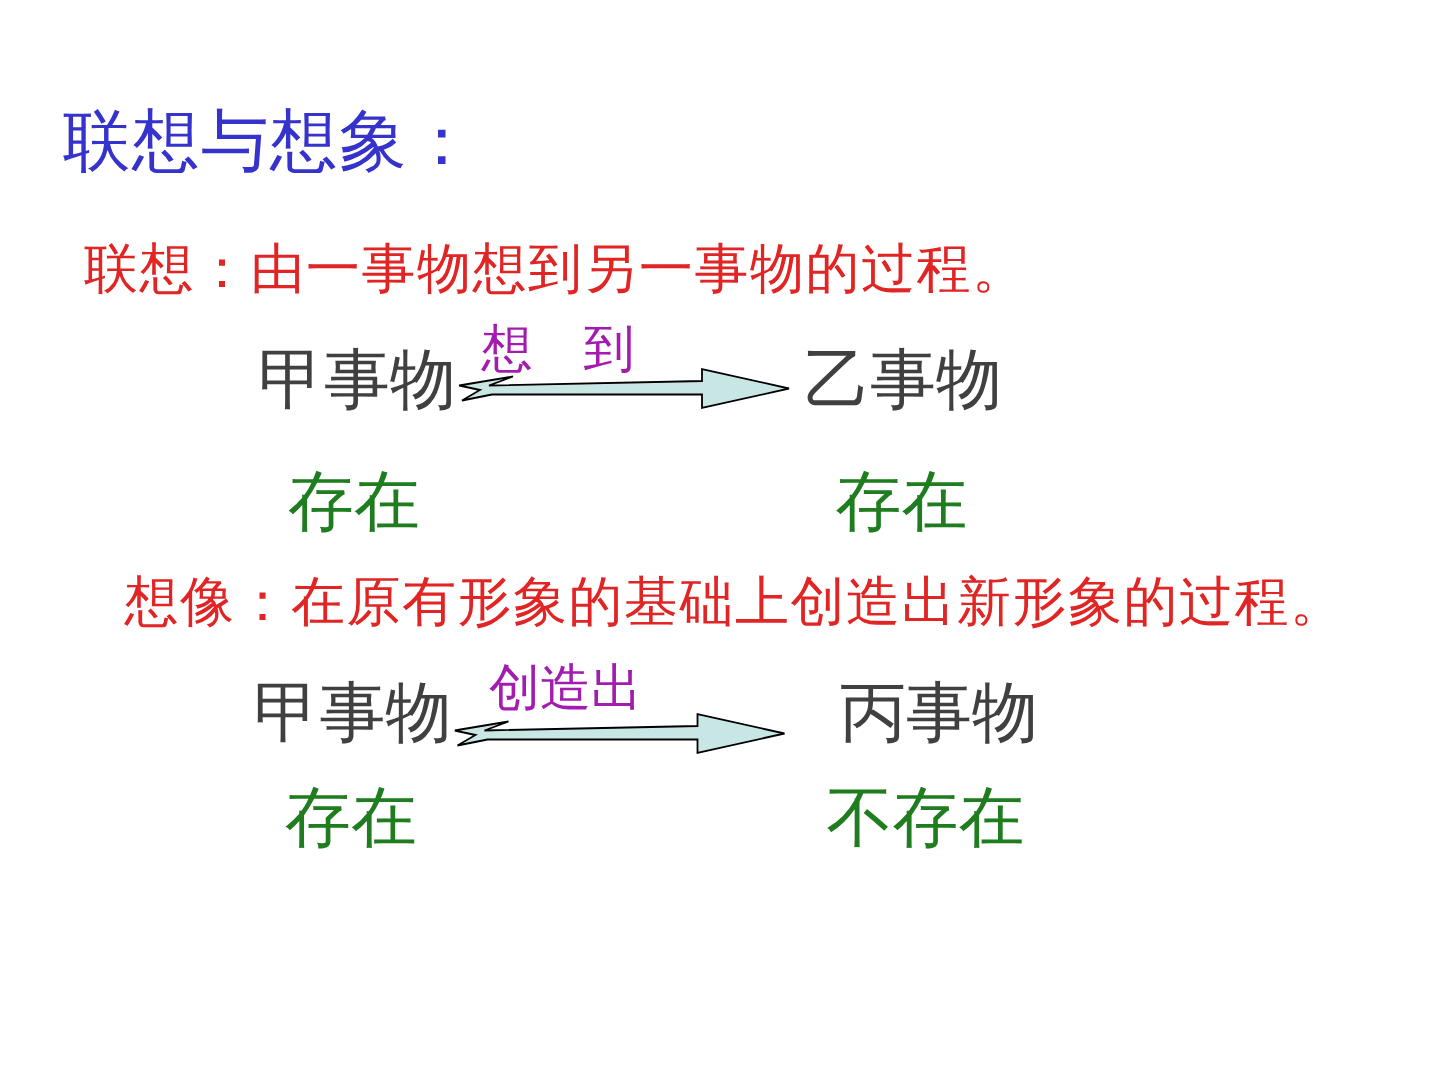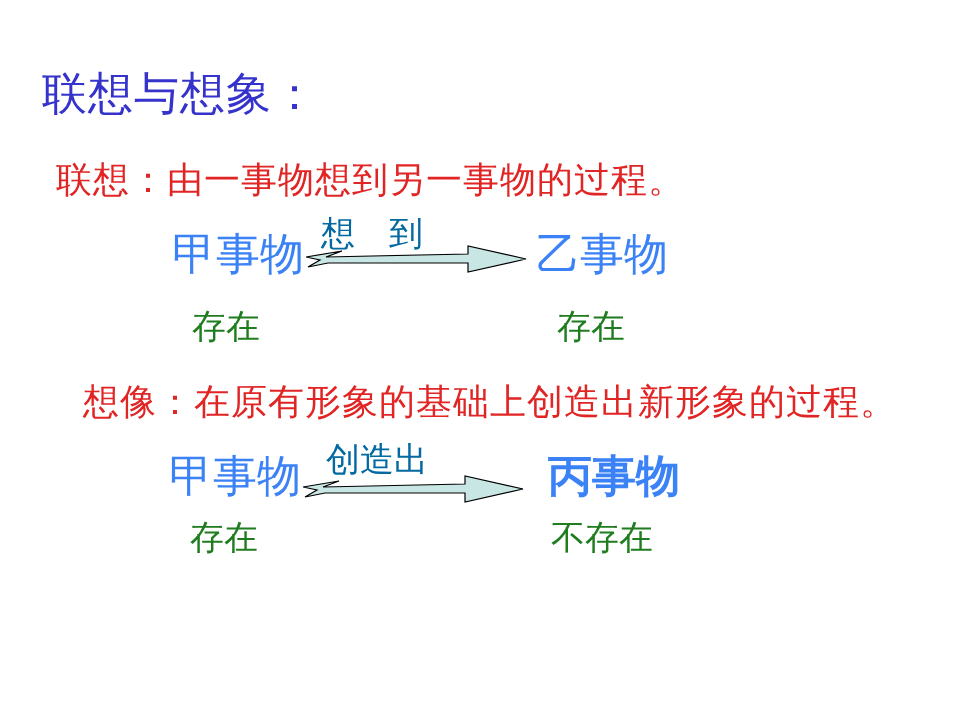--- a/index.html
+++ b/index.html
@@ -17,36 +17,35 @@
     color:#3533cb;
   }
   .definition{
     font-size:36px;letter-spacing:1px;
     color:#e12424;
   }
   .def-association{left:56px;top:159px;}
   .def-imagination{left:50px;top:381px;margin-left:33px;}
   .entity{
     font-size:44px;
-    color:#3b82f6;
+    color:#404040;
   }
   .entity-a1{left:172px;top:229px;}
   .entity-b1{left:536px;top:229px;text-align:center;}
   .entity-a2{left:169px;top:451px;}
-  .entity-b2{left:548px;top:451px;font-weight:bold;}
+  .entity-b2{left:560px;top:451px;}
   .arrow-label{
     font-size:34px;
-    color:#0369a1;
+    color:#a21caf;
   }
   .arrow-label-1{left:321px;top:214px;}
   .arrow-label-2{left:326px;top:440px;}
   .status{
-    font-size:34px;
+    font-size:44px;
     color:#1f7d1f;
-    font-family:Liberation Mono, monospace;
   }
   .status-a1{left:192px;top:310px;}
   .status-b1{left:557px;top:310px;}
   .status-a2{left:190px;top:521px;}
   .status-b2{left:551px;top:521px;}
   .arrow-svg{position:absolute;width:222px;height:30px;}
   .arrow-svg-1{left:306px;top:244px;}
   .arrow-svg-2{left:303px;top:474px;}
   .arrow-shape{
     fill:#c8e6e4;

